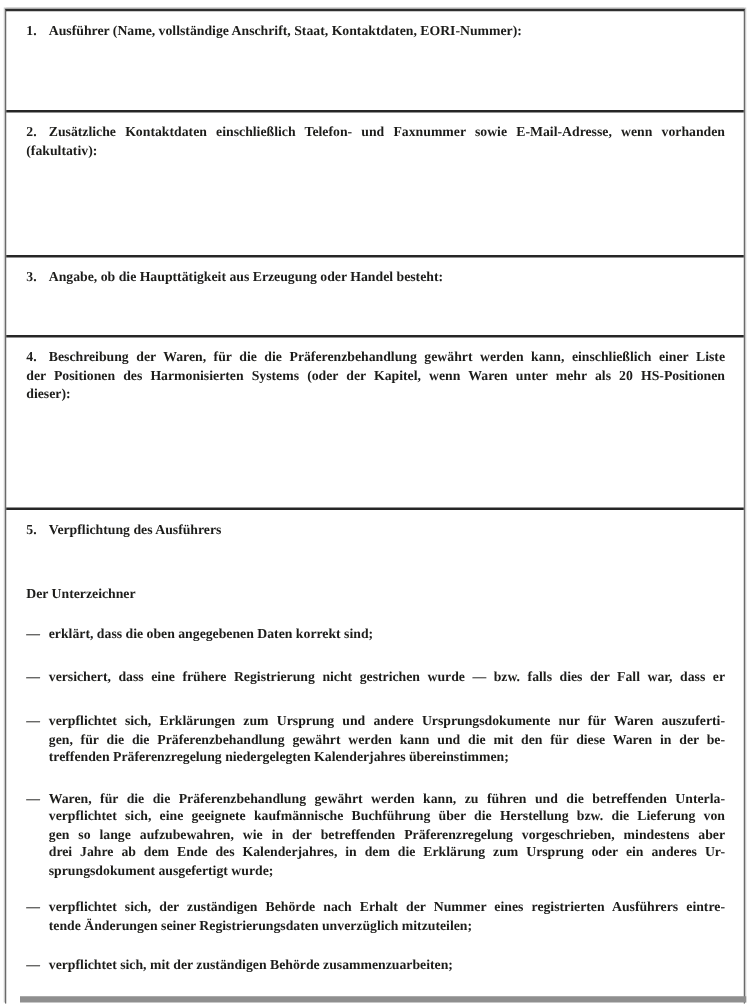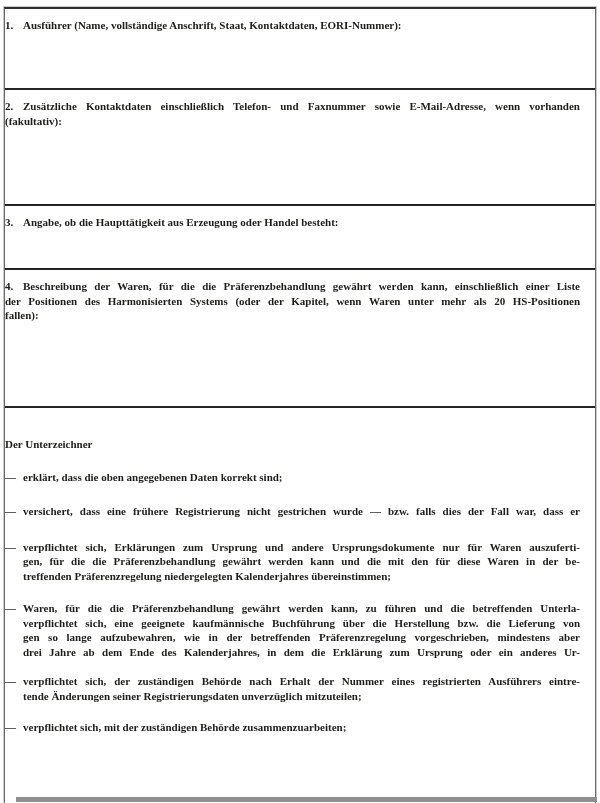--- a/index.html
+++ b/index.html
@@ -14,36 +14,36 @@
     box-sizing:border-box;
     border-top:2px solid #2e2e2e;
     border-left:1.5px solid #6a6a6a;
     border-right:1.5px solid #6a6a6a;
     box-shadow:-1px -1px 0 #c9c9c9,1px -1px 0 #c9c9c9;
     background:#fff;
   }
   .row{
     box-sizing:border-box;
     border-bottom:2px solid #262626;
-    padding:9px 15px 0 0;
+    padding:9px 15px 0 16px;
     overflow:hidden;
   }
   .row.r1{height:81px}
   .row.r2{height:116px}
   .row.r3{height:64px}
   .row.r4{height:138px}
   .row.r5{height:411px;border-bottom:none}
   .line{
     line-height:14.5px;
     text-align:justify;
     text-align-last:justify;
   }
   .line.last{text-align-last:left;}
   .num{display:inline-block;width:18px;}
-  .intro{margin-top:20px;}
+  .intro{margin-top:36px;}
   .bullet{position:relative;padding-left:18px;}
   .bullet .dash{position:absolute;left:0;top:0;line-height:14.5px;}
   .b1{margin-top:18px}
   .b2{margin-top:20px}
   .b3{margin-top:21px}
   .b4{margin-top:18px}
   .b5{margin-top:15px}
   .b6{margin-top:17px}
   .page-cut-bar{
     position:absolute;left:16px;right:3px;bottom:1px;height:5px;
@@ -64,24 +64,25 @@
     <div class="line last">(fakultativ):</div>
   </div>
 
   <div class="row r3">
     <div class="line last"><span class="num">3.</span><span>Angabe, ob die Haupttätigkeit aus Erzeugung oder Handel besteht:</span></div>
   </div>
 
   <div class="row r4">
     <div class="line"><span class="num">4.</span><span>Beschreibung der Waren, für die die Präferenzbehandlung gewährt werden kann, einschließlich einer Liste</span></div>
     <div class="line">der Positionen des Harmonisierten Systems (oder der Kapitel, wenn Waren unter mehr als 20 HS-Positionen</div>
-    <div class="line last">fallen):</div>
+    <div class="line last">dieser):</div>
   </div>
 
   <div class="row r5">
+    <div class="line last"><span class="num">5.</span><span>Verpflichtung des Ausführers</span></div>
 
     <div class="line last intro">Der Unterzeichner</div>
 
     <div class="bullet b1">
       <span class="dash">—</span>
       <div class="line last">erklärt, dass die oben angegebenen Daten korrekt sind;</div>
     </div>
 
     <div class="bullet b2">
       <span class="dash">—</span>
@@ -94,20 +95,21 @@
       <div class="line">gen, für die die Präferenzbehandlung gewährt werden kann und die mit den für diese Waren in der be-</div>
       <div class="line last">treffenden Präferenzregelung niedergelegten Kalenderjahres übereinstimmen;</div>
     </div>
 
     <div class="bullet b4">
       <span class="dash">—</span>
       <div class="line">Waren, für die die Präferenzbehandlung gewährt werden kann, zu führen und die betreffenden Unterla-</div>
       <div class="line">verpflichtet sich, eine geeignete kaufmännische Buchführung über die Herstellung bzw. die Lieferung von</div>
       <div class="line">gen so lange aufzubewahren, wie in der betreffenden Präferenzregelung vorgeschrieben, mindestens aber</div>
       <div class="line">drei Jahre ab dem Ende des Kalenderjahres, in dem die Erklärung zum Ursprung oder ein anderes Ur-</div>
+      <div class="line last">sprungsdokument ausgefertigt wurde;</div>
     </div>
 
     <div class="bullet b5">
       <span class="dash">—</span>
       <div class="line">verpflichtet sich, der zuständigen Behörde nach Erhalt der Nummer eines registrierten Ausführers eintre-</div>
       <div class="line last">tende Änderungen seiner Registrierungsdaten unverzüglich mitzuteilen;</div>
     </div>
 
     <div class="bullet b6">
       <span class="dash">—</span>

